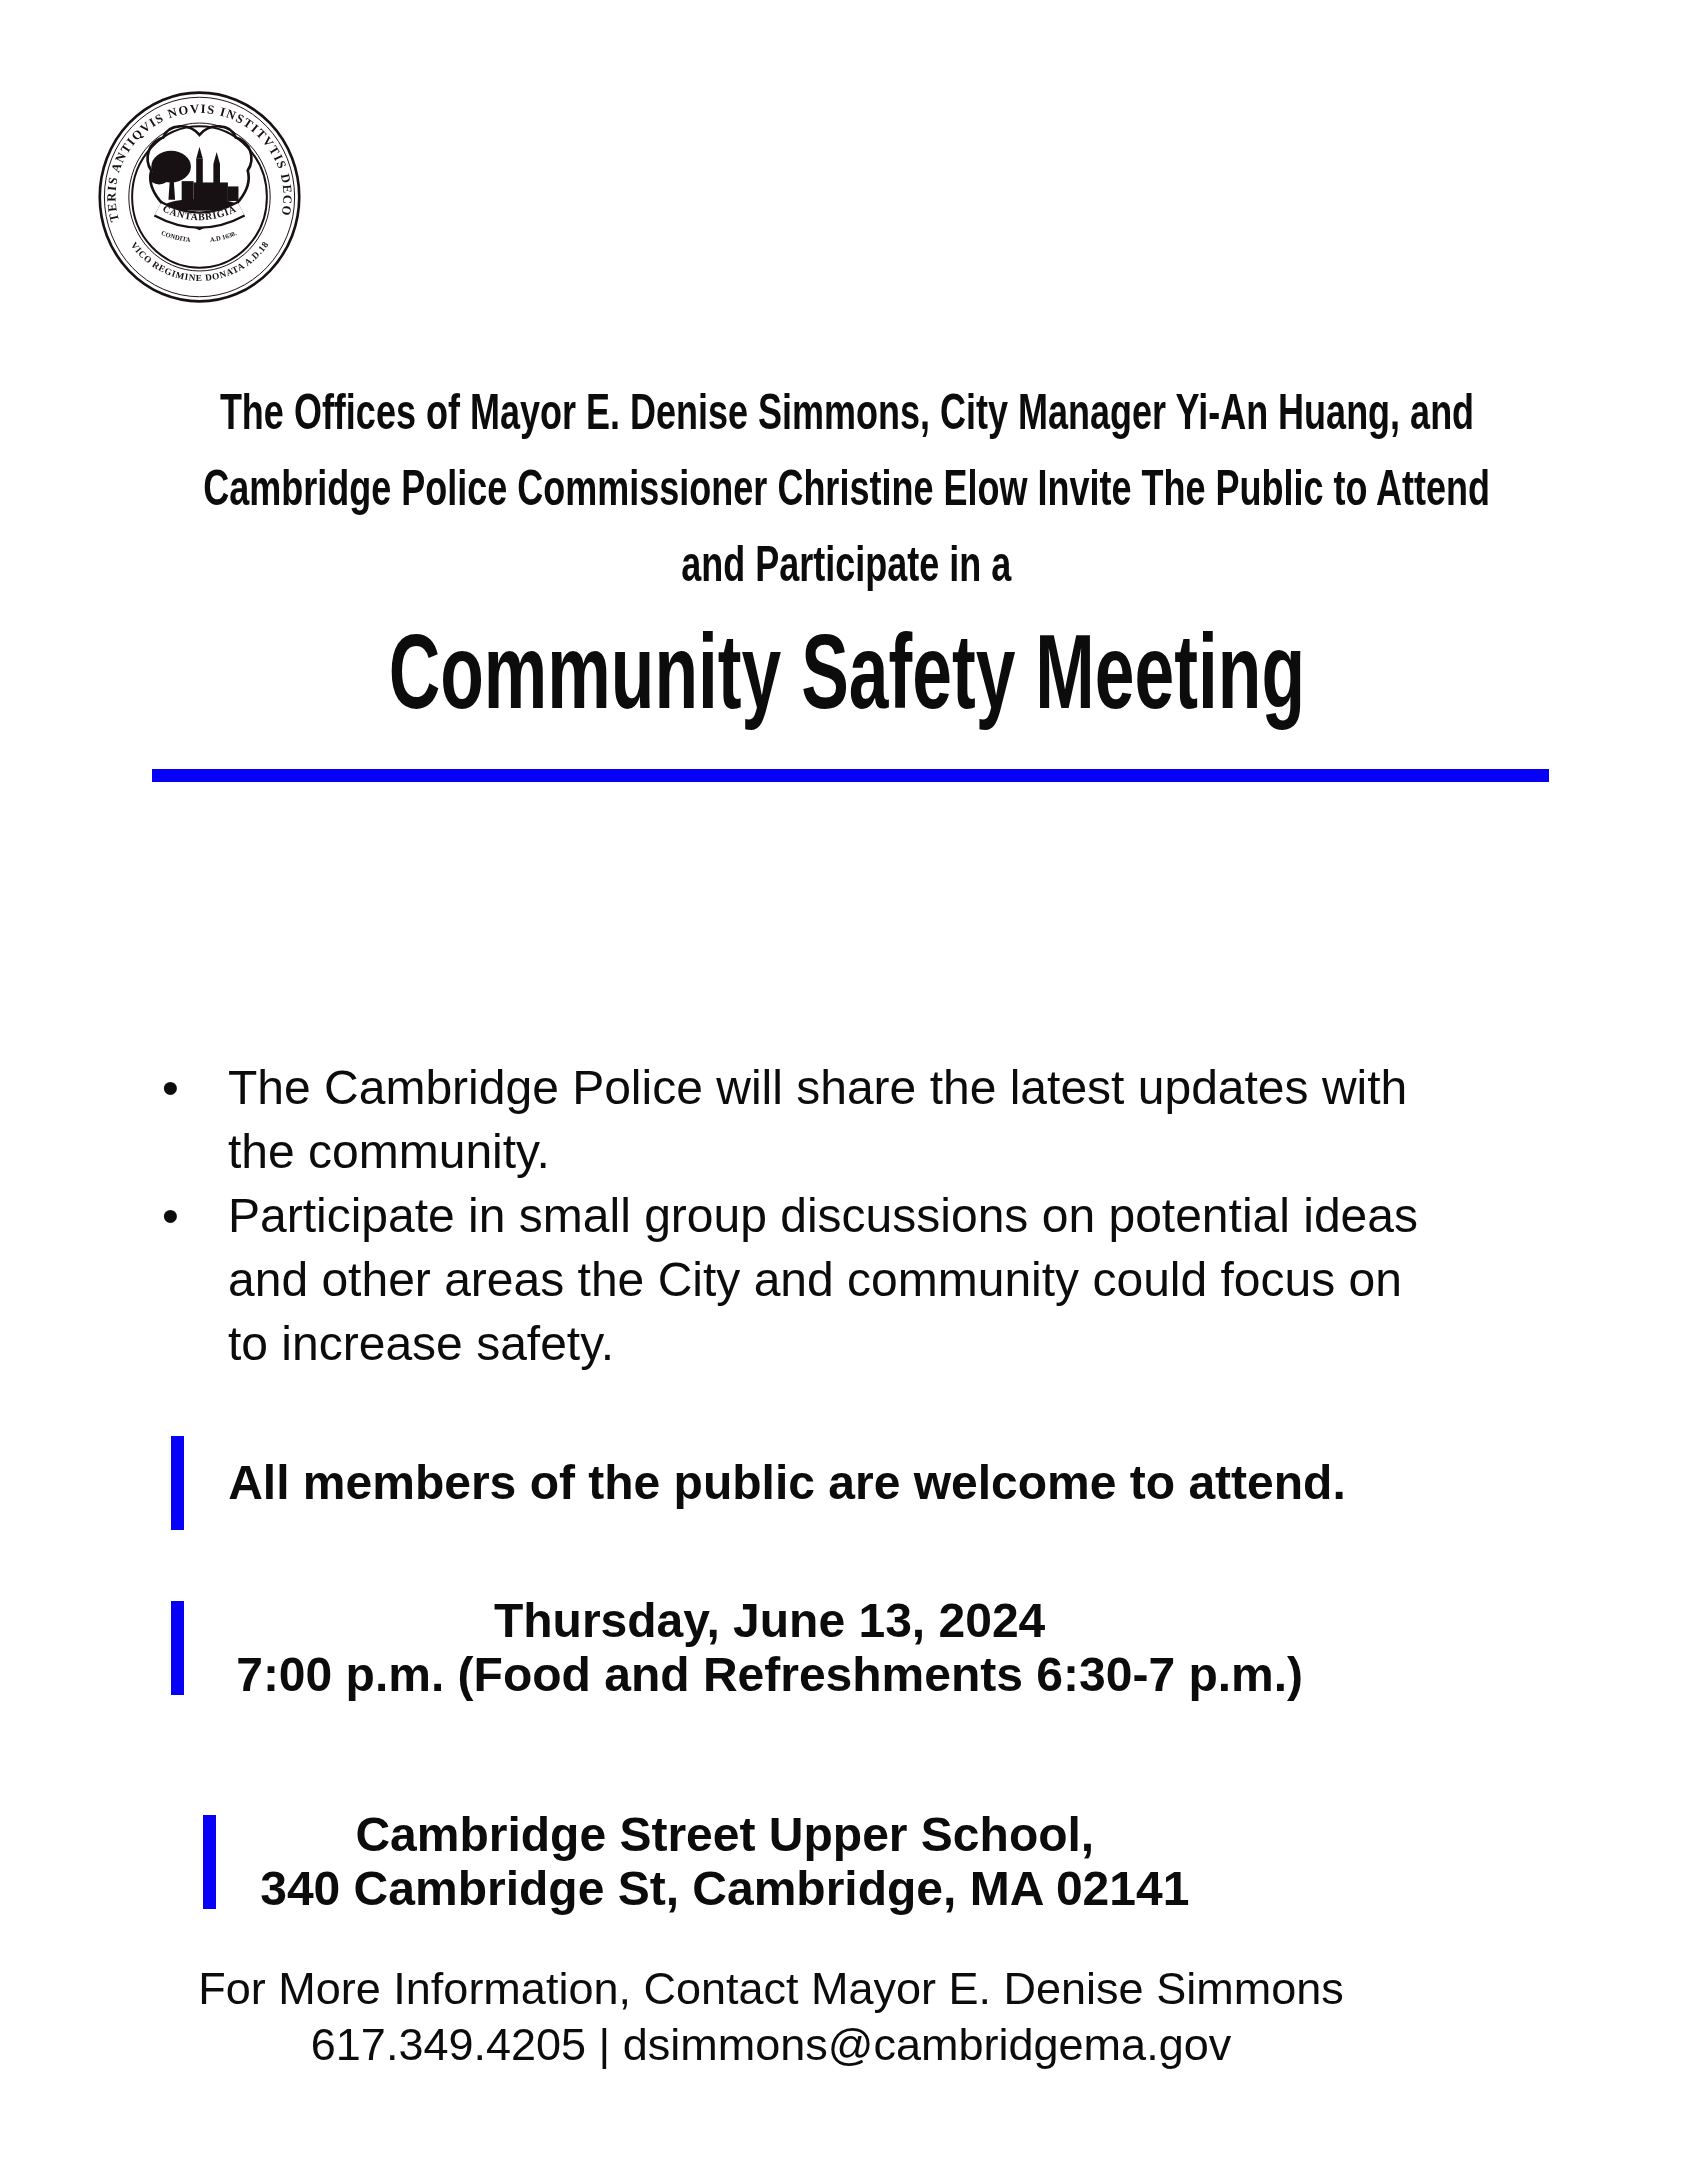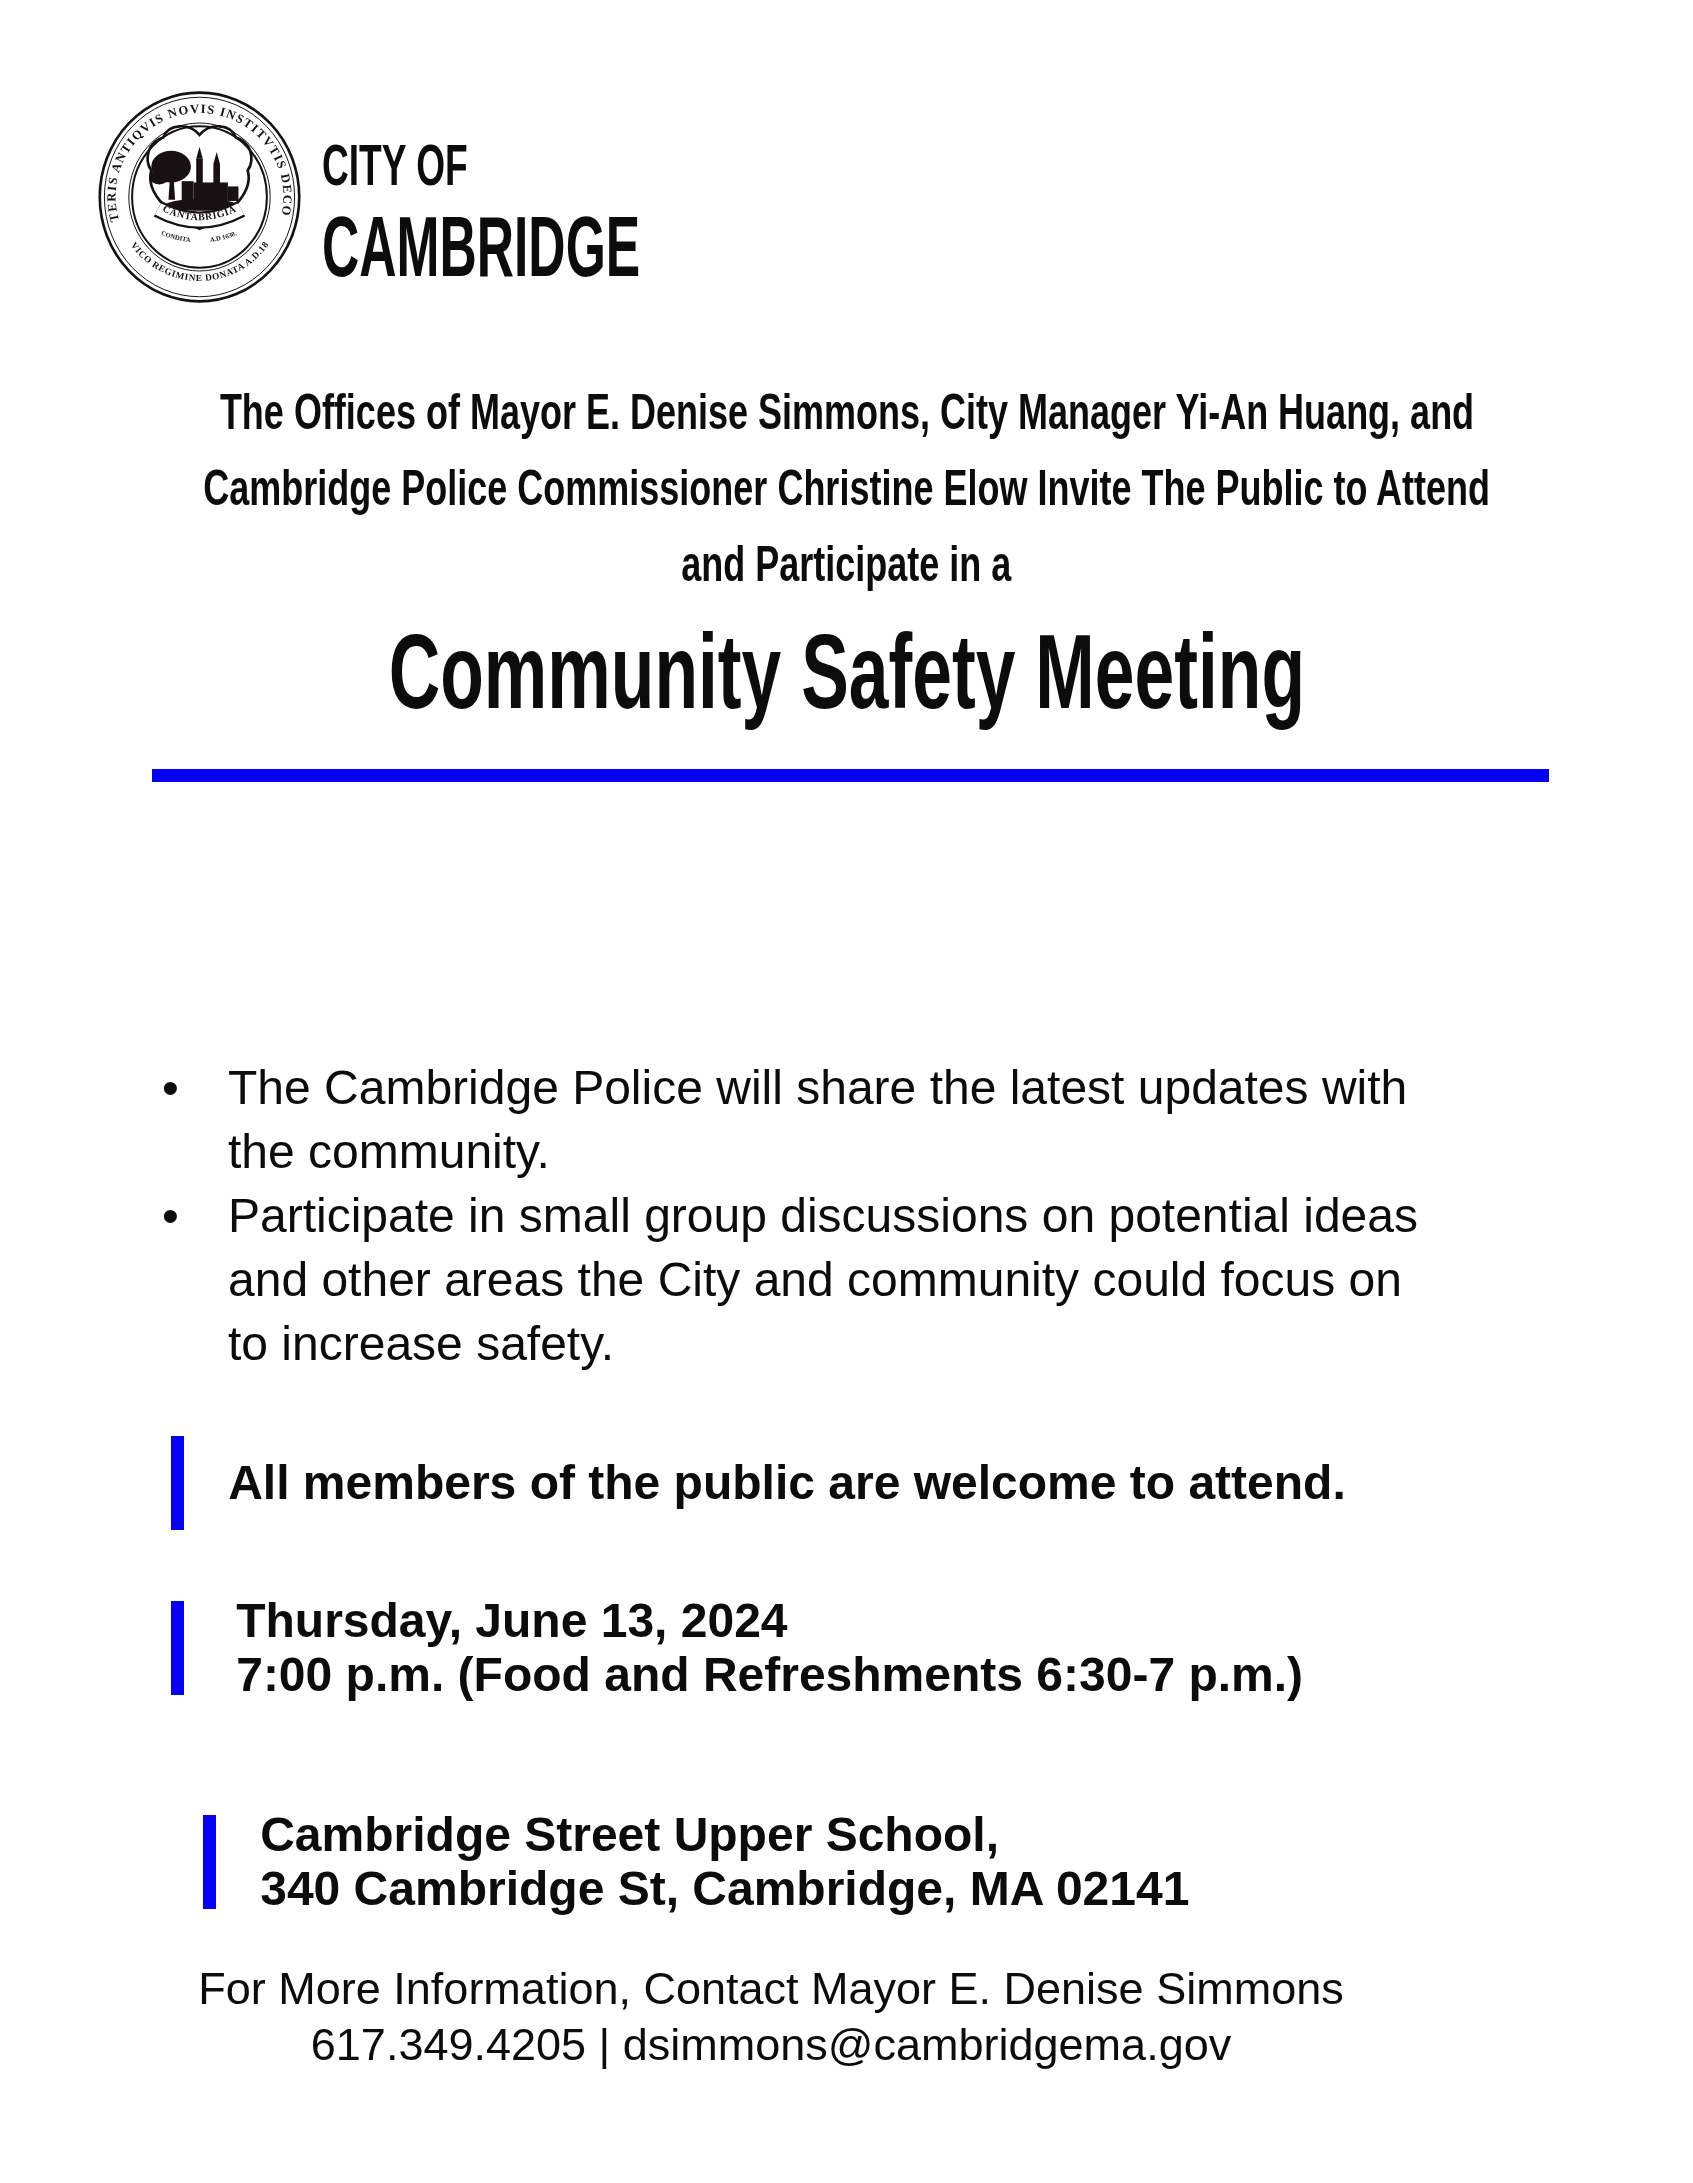--- a/index.html
+++ b/index.html
@@ -26,21 +26,21 @@
   .rule{position:absolute;left:152px;top:769px;width:1397px;height:12.6px;}
   
   .intro{position:absolute;left:142px;top:818px;font-size:48px;line-height:74px;}
   .pre{white-space:pre;}
   .bullets{position:absolute;left:142px;top:1056px;font-size:48px;line-height:64px;}
   .bullet-item{display:grid;grid-template-columns:86px auto;}
   .bullet-marker{padding-left:20px;}
   
   .hl{position:absolute;left:171px;display:flex;align-items:center;}
   .hl-bar{width:13.2px;height:94px;flex:none;}
-  .hl-text{margin-left:44px;font-size:48px;line-height:54px;font-weight:bold;}
+  .hl-text{margin-left:44px;font-size:48px;line-height:54px;font-weight:bold;text-align:center;}
   .hl-1{top:1436px;}
   .hl-2{top:1594px;gap:8px;}
   .hl-3{top:1808px;padding-left:32px;}
   
   .footer{position:absolute;left:0;top:1961px;width:1542px;text-align:center;
           font-size:45px;line-height:56px;}
   .seal text{font-family:"Liberation Serif", serif;fill:#181114;}
 </style>
 </head>
 <body>
@@ -93,24 +93,20 @@
     </g>
 
     <text font-size="19" font-weight="bold" letter-spacing="2">
       <textPath href="#arcTop" startOffset="50%" text-anchor="middle">LITERIS ANTIQVIS NOVIS INSTITVTIS DECORA</textPath>
     </text>
     <text font-size="14" font-weight="bold" letter-spacing="1">
       <textPath href="#arcBottom" startOffset="50%" text-anchor="middle">CIVICO REGIMINE DONATA A.D.1846</textPath>
     </text>
   </svg>
 
-  <div class="org">
-    <span class="org-line org-line1"><span class="cond">CITY OF</span></span>
-    <span class="org-line org-line2"><span class="cond">CAMBRIDGE</span></span>
-  </div>
 
   <div class="invite">
     <div class="row">
         <span class="cond">The Offices of Mayor E. Denise Simmons, City Manager Yi-An Huang, and</span>
       </div>
     <div class="row">
         <span class="cond">Cambridge Police Commissioner Christine Elow Invite The Public to Attend</span>
       </div>
     <div class="row">
         <span class="cond">and Participate in a</span>

